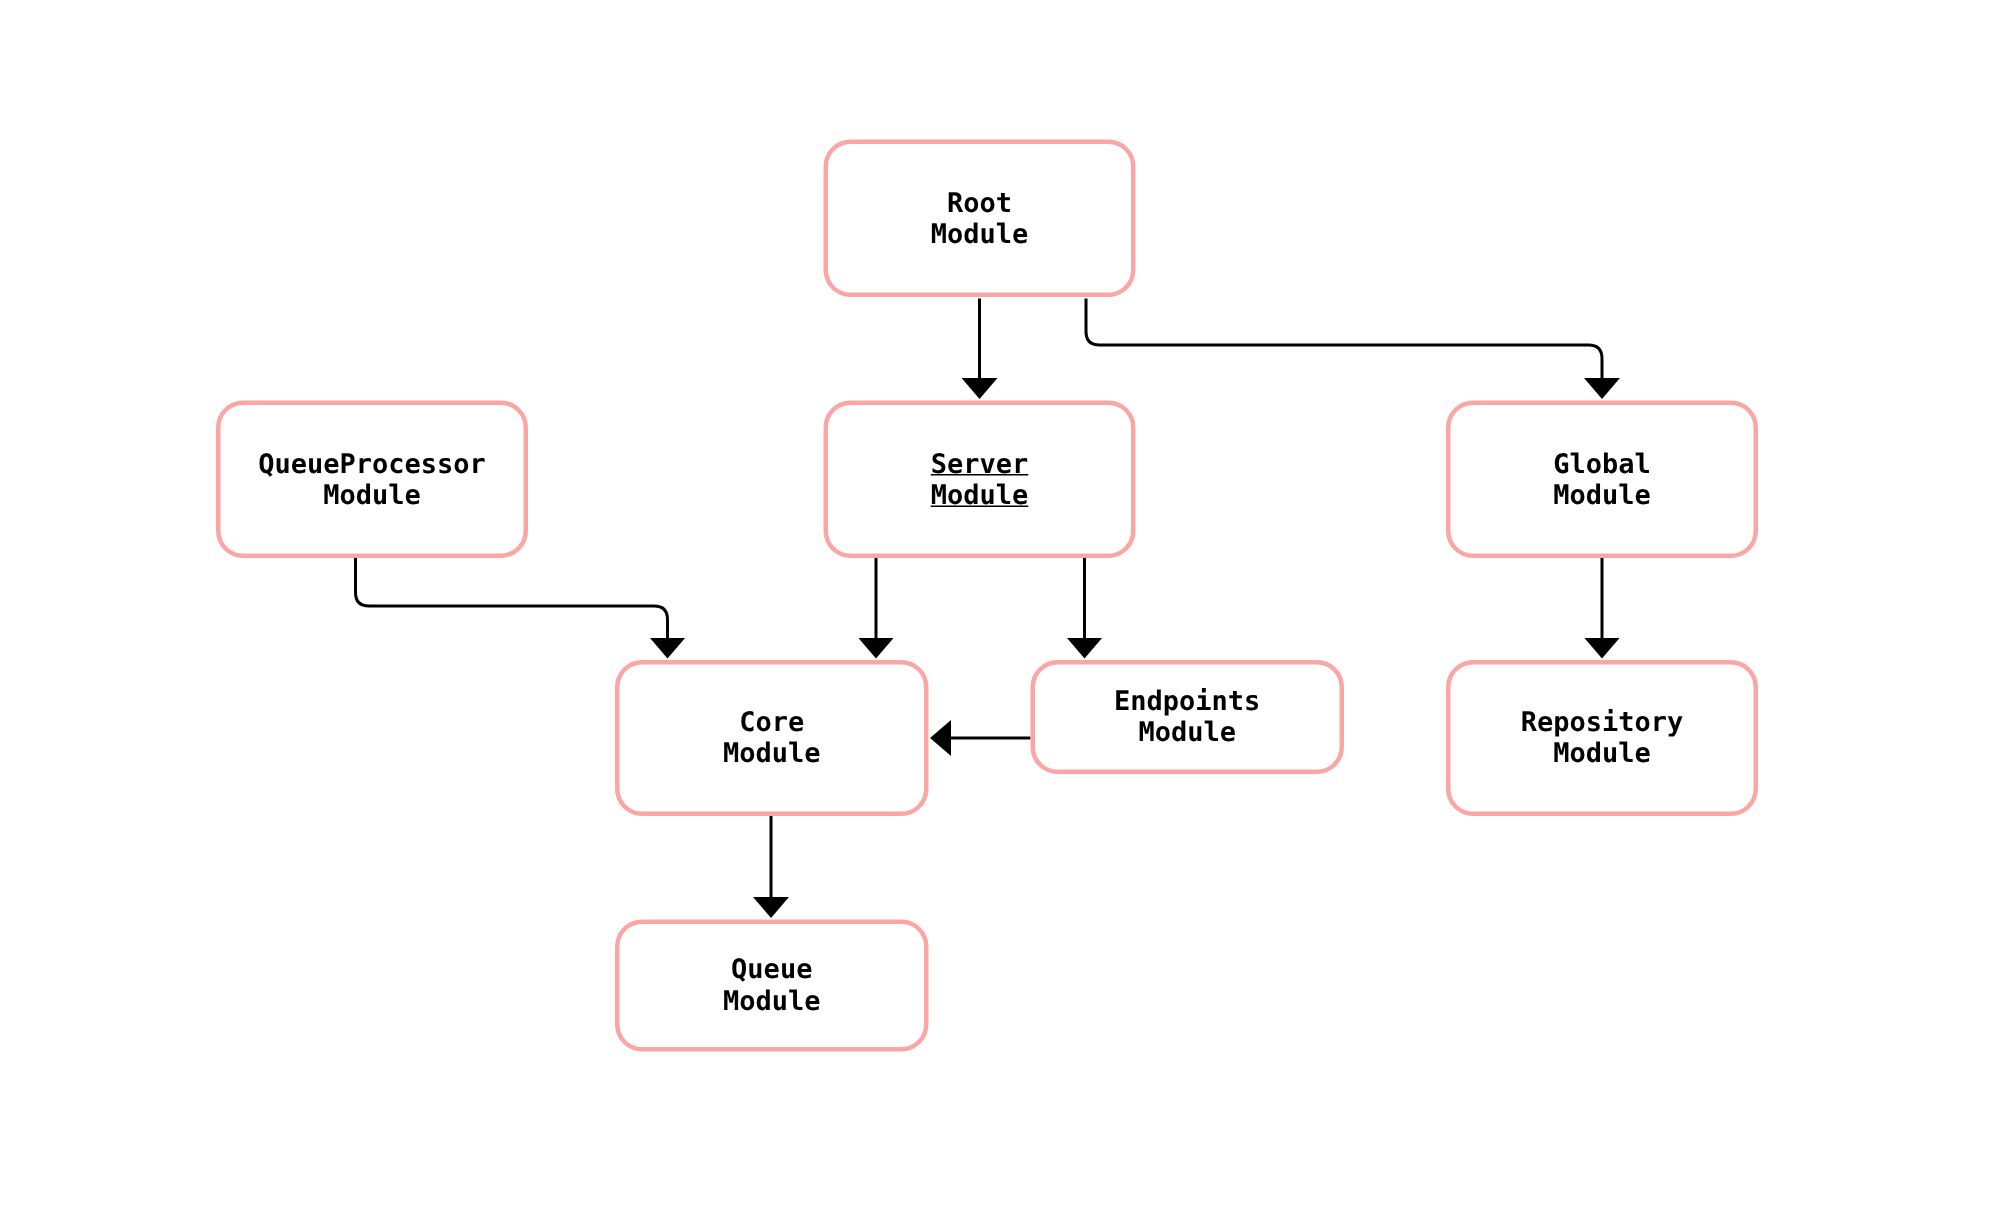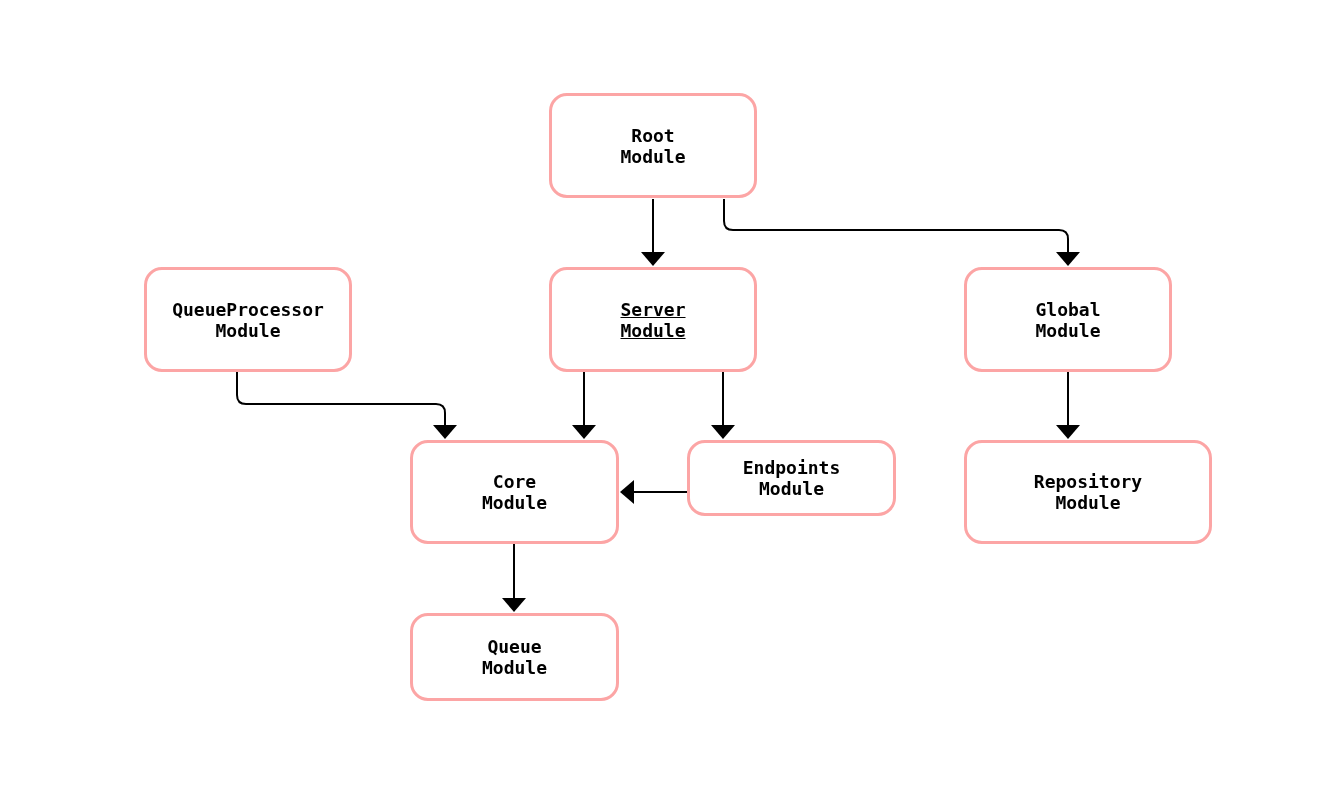--- a/index.html
+++ b/index.html
@@ -92,21 +92,21 @@
   <div class="node" style="left:410px; top:440px; width:209px; height:104px;">
     <span>Core</span>
     <span>Module</span>
   </div>
 
   <div class="node" style="left:687px; top:440px; width:209px; height:76px;">
     <span>Endpoints</span>
     <span>Module</span>
   </div>
 
-  <div class="node" style="left:964px; top:440px; width:248px; height:104px;">
+  <div class="node" style="left:964px; top:440px; width:208px; height:104px;">
     <span>Repository</span>
     <span>Module</span>
   </div>
 
   <div class="node" style="left:410px; top:613px; width:209px; height:88px;">
     <span>Queue</span>
     <span>Module</span>
   </div>
 
 </div>

